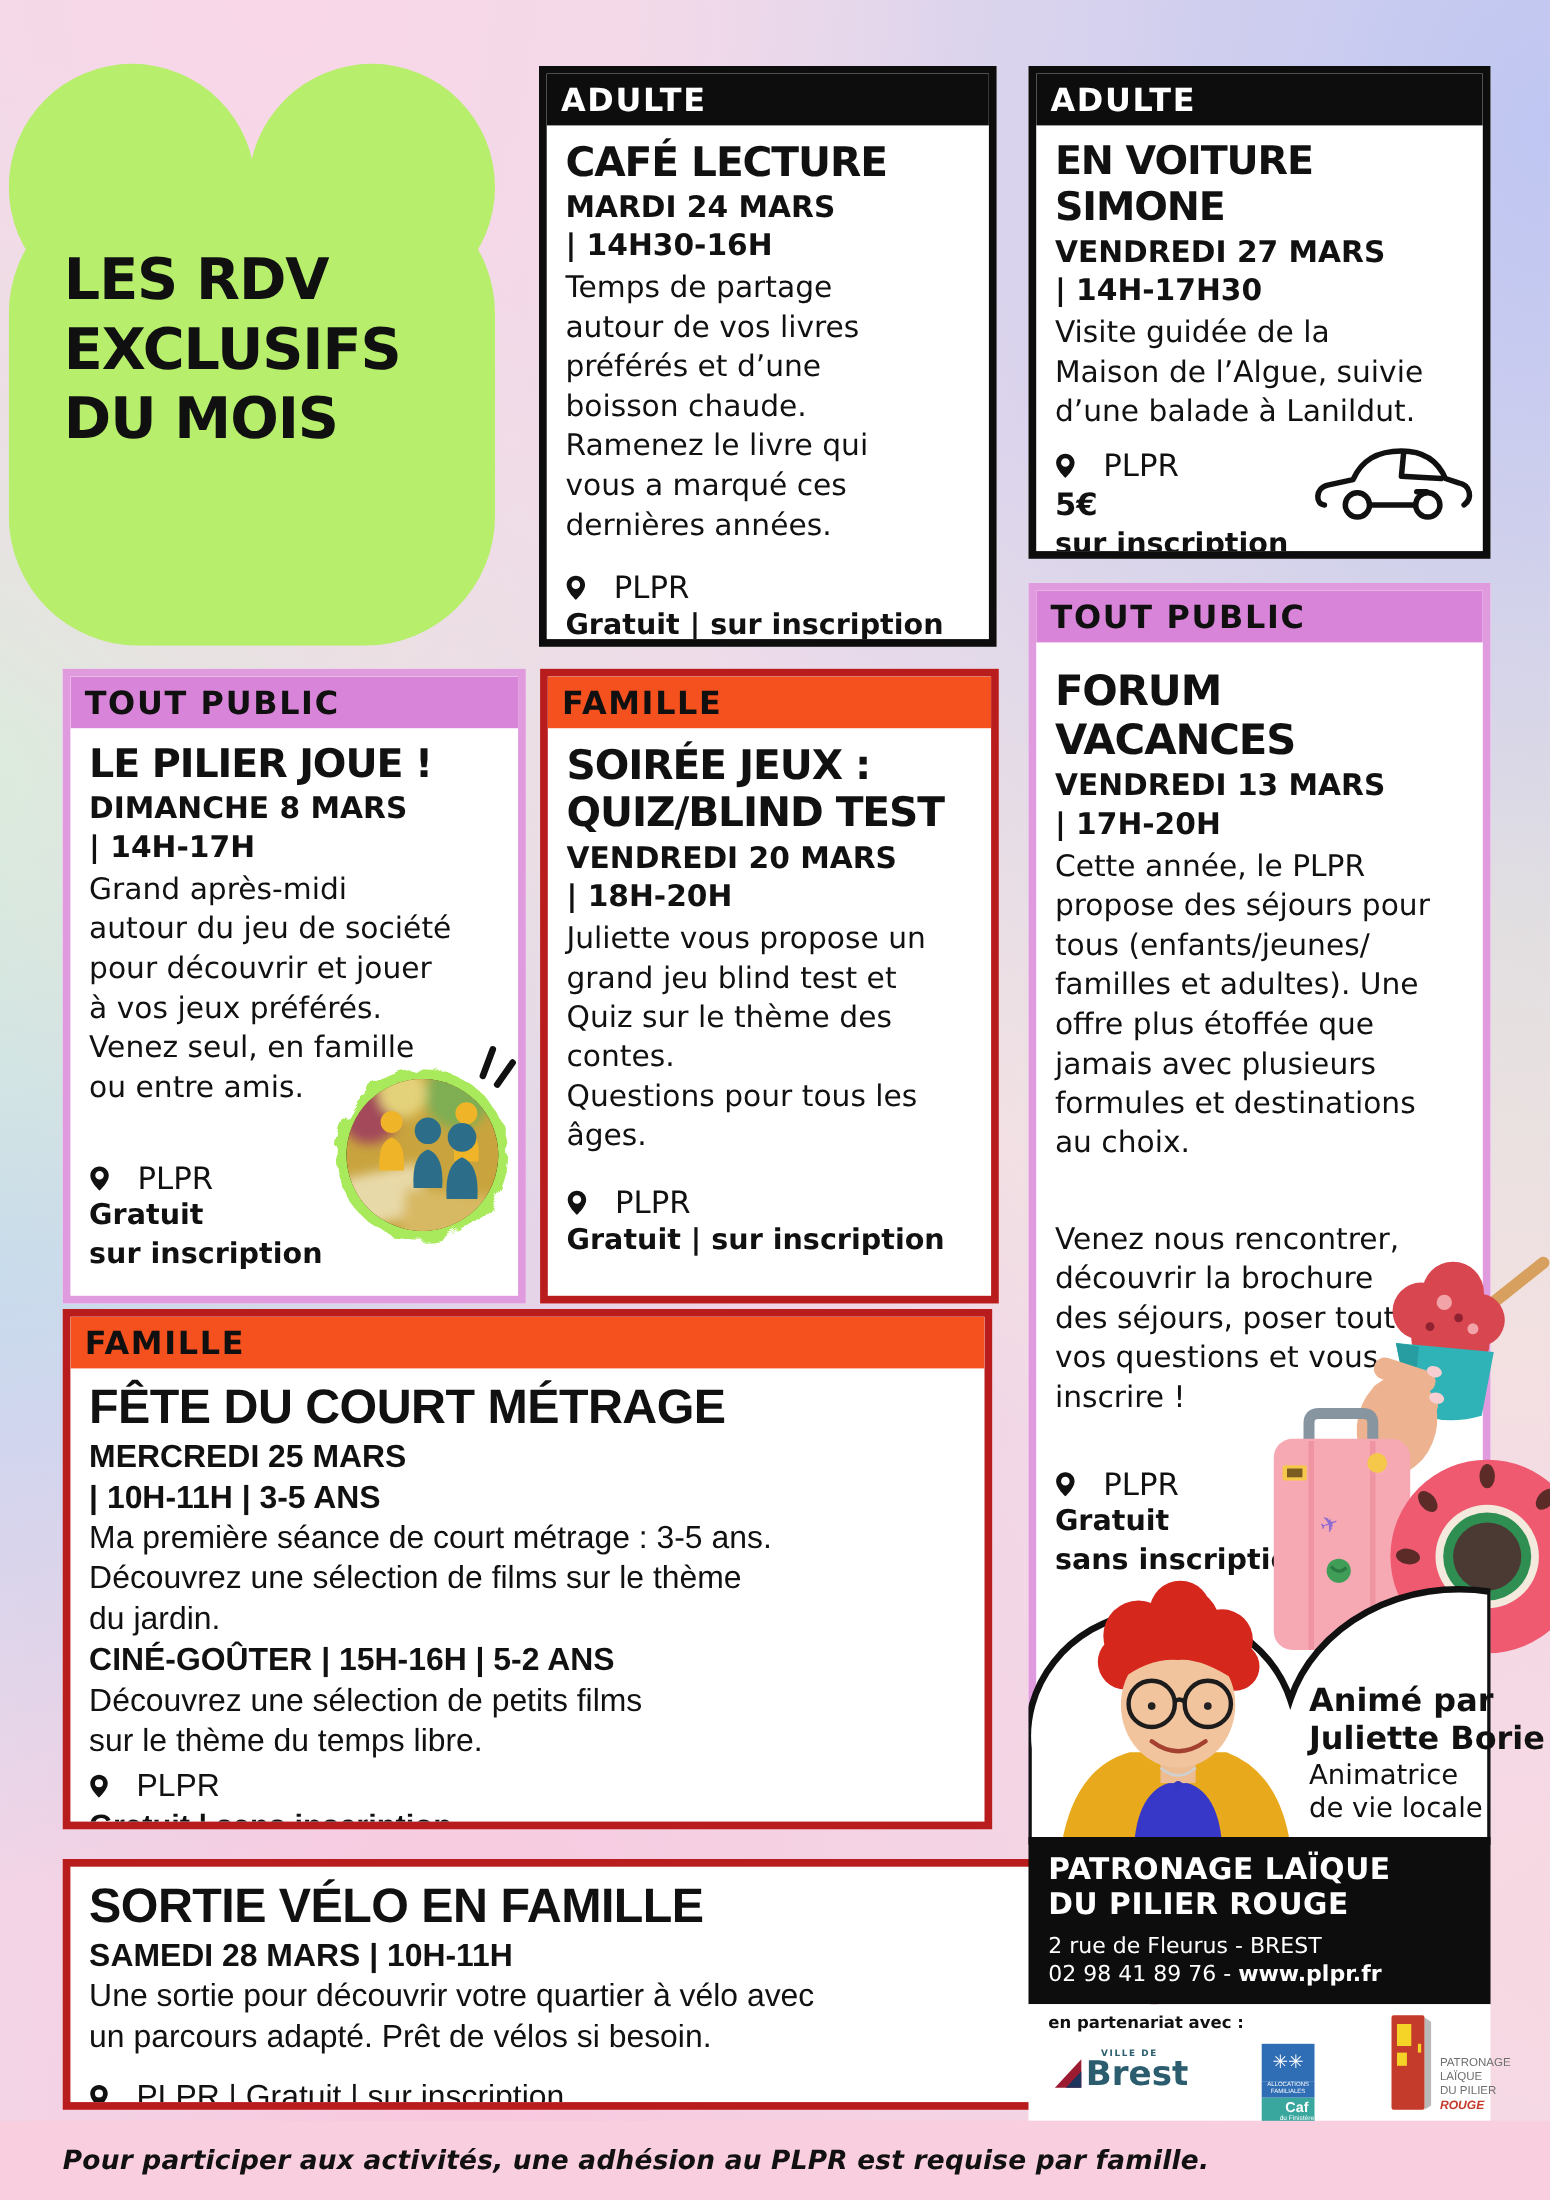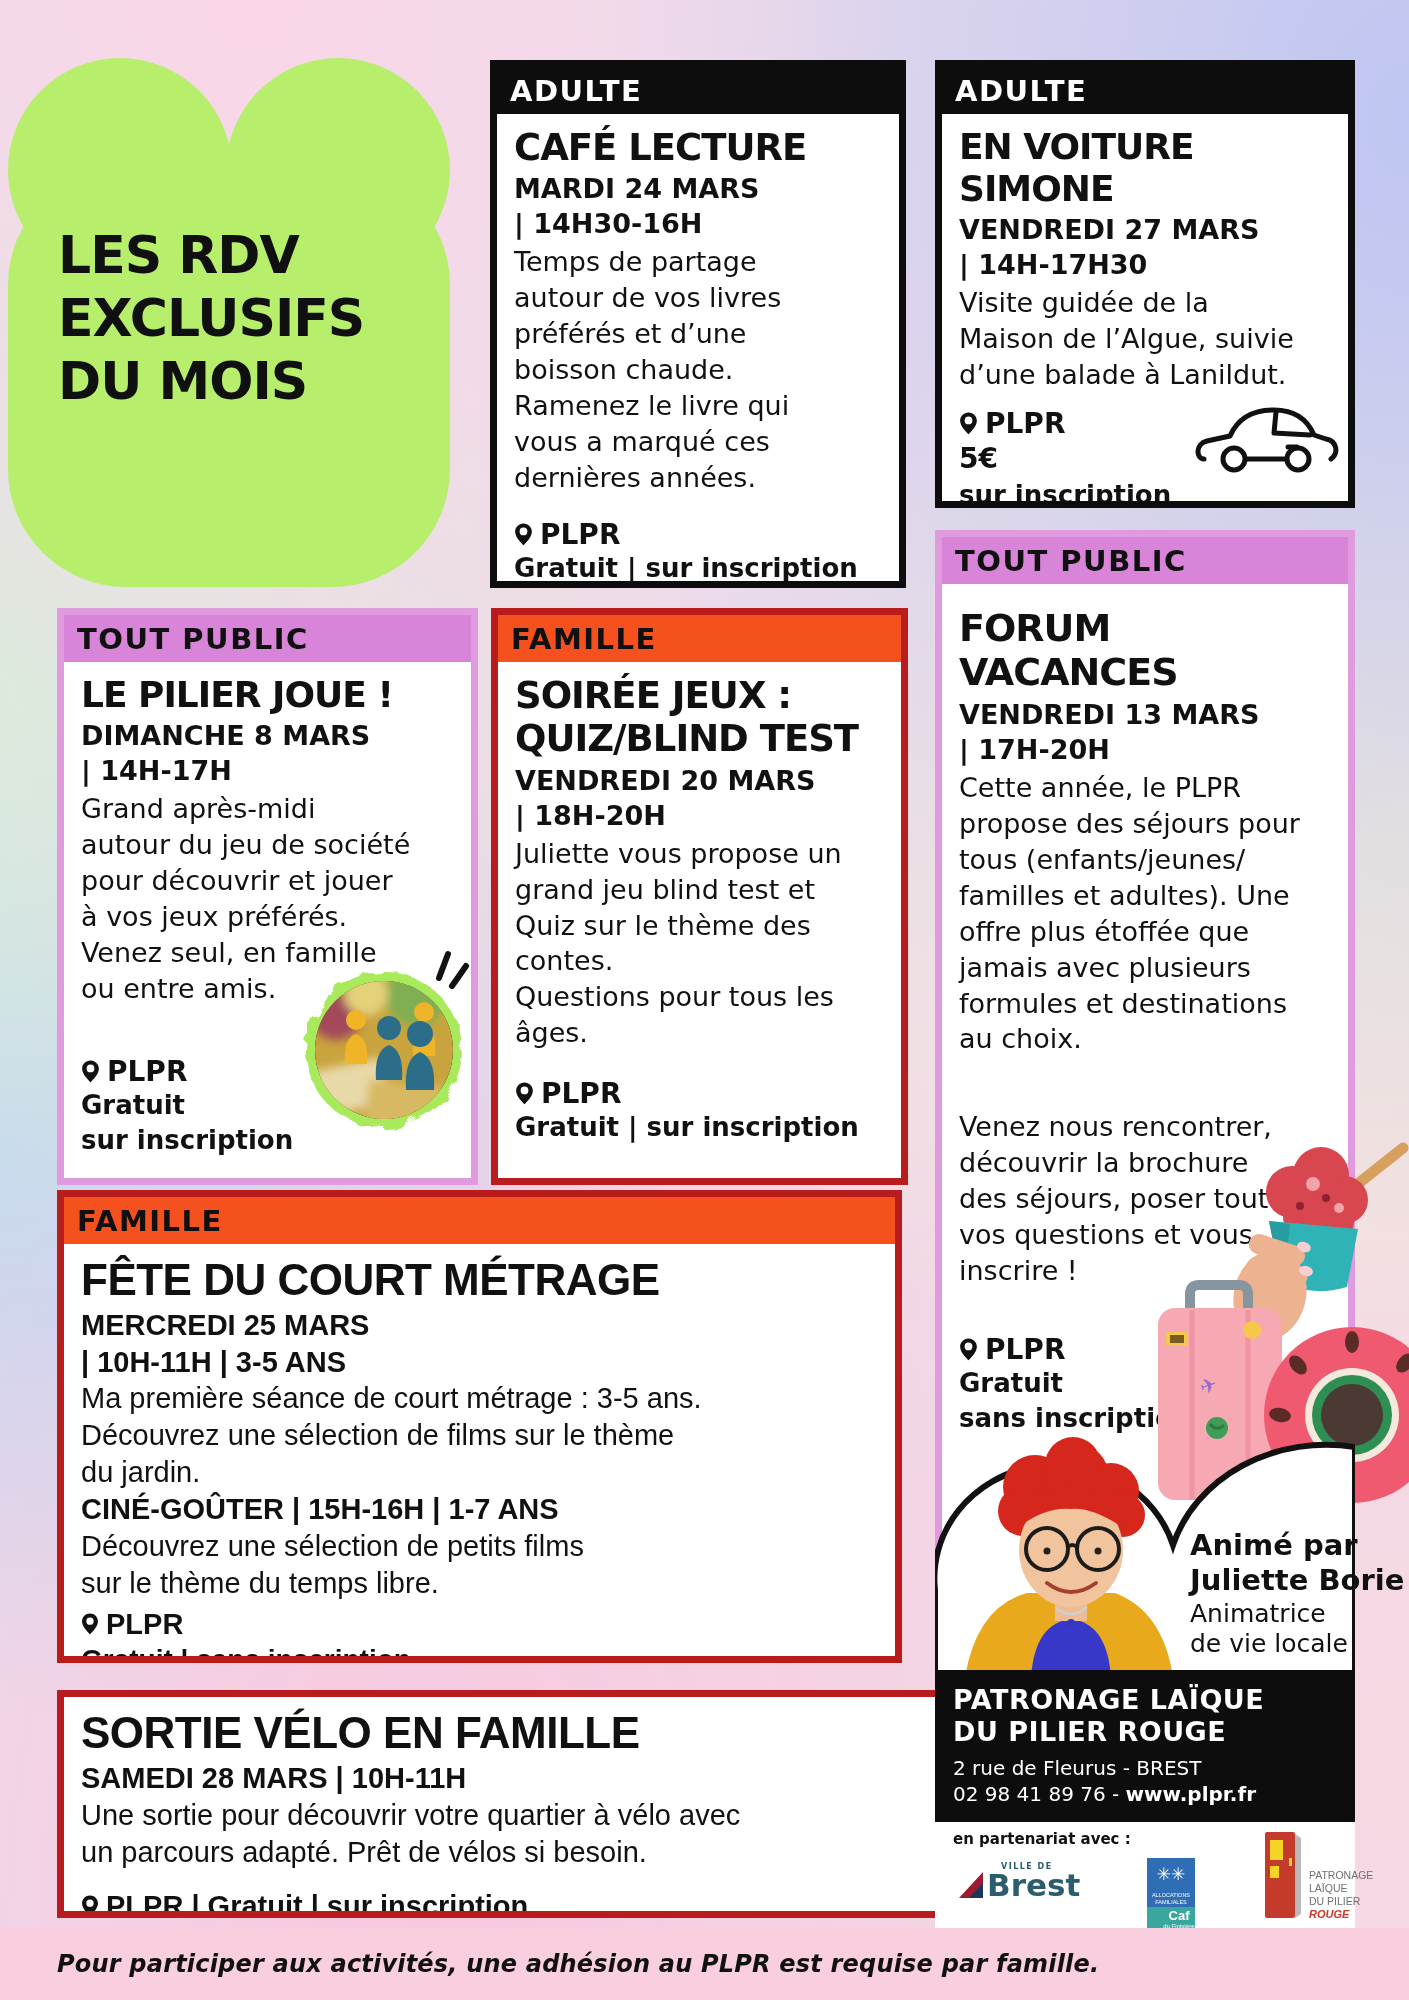--- a/index.html
+++ b/index.html
@@ -24,21 +24,21 @@
   .band{height:47px;display:flex;align-items:center;padding:0 13px;
         font-size:29px;font-weight:700;letter-spacing:1.5px;}
   .band-dark{background:#0d0d0d;color:#fff;}
   .band-pink{background:#d884d8;color:#101010;}
   .band-orange{background:#f4511e;color:#101010;}
   .cbody{padding:8px 17px 0 17px;}
   .title{margin:4px 0 2px 0;font-size:37px;font-weight:700;letter-spacing:-1px;
          line-height:1.17;white-space:pre-line;}
   .dt{font-weight:700;font-size:27px;line-height:1.3;}
   .desc{margin:3px 0 0 0;font-size:27px;font-weight:400;line-height:1.33;white-space:pre-line;}
-  .place{display:flex;align-items:center;gap:7px;font-weight:700;font-size:28px;margin-top:22px;}
+  .place{display:flex;align-items:center;gap:25px;font-weight:400;font-size:28px;margin-top:22px;}
   .pin{flex:0 0 auto;}
   .binfo{font-weight:700;font-size:26px;line-height:1.35;}
   .cond,.cond *{font-family:"Liberation Sans",sans-serif;}
   .cond .title{letter-spacing:-0.5px;font-size:44px;}
   .cond .dt{font-size:29px;line-height:1.25;}
   .cond .desc{font-size:29px;line-height:1.28;}
   .cond .binfo{font-size:28px;}
   .cond .place{font-size:29px;margin-top:6px;}
   #blob-title{left:58px;top:224px;z-index:2;font-size:52px;font-weight:700;
       letter-spacing:-1px;line-height:63px;white-space:pre-line;color:#101010;}
@@ -355,21 +355,21 @@
 
 <section class="card b-orange cond" style="left:57px;top:1190px;width:845px;height:473px">
   <div class="band band-orange" style="font-family:'DejaVu Sans',sans-serif">FAMILLE</div>
   <div class="cbody" style="padding-top:6px">
     <h2 class="title">FÊTE DU COURT MÉTRAGE</h2>
     <div class="dt">MERCREDI 25 MARS</div>
     <div class="dt">| 10H-11H |  3-5 ANS</div>
     <p class="desc" style="margin:0">Ma première séance de court métrage : 3-5 ans.
 Découvrez une sélection de films sur le thème
 du jardin.</p>
-    <div class="dt">CINÉ-GOÛTER | 15H-16H |  1-7 ANS</div>
+    <div class="dt">CINÉ-GOÛTER | 15H-16H |  5-2 ANS</div>
     <p class="desc" style="margin:0">Découvrez une sélection de petits films
 sur le thème du temps libre.</p>
     <div class="place">
       <svg class="pin" width="18" height="24" viewBox="0 0 24 30">
           <path fill="#111" d="M12 1C6 1 1.4 5.7 1.4 11.6c0 7.6 10.6 17 10.6 17s10.6-9.4 10.6-17C22.6 5.7 18 1 12 1zm0 15.1a4.9 4.9 0 1 1 0-9.8 4.9 4.9 0 0 1 0 9.8z"></path>
         </svg>
       <span>PLPR</span>
     </div>
     <div class="binfo">Gratuit | sans inscription</div>
   </div>

